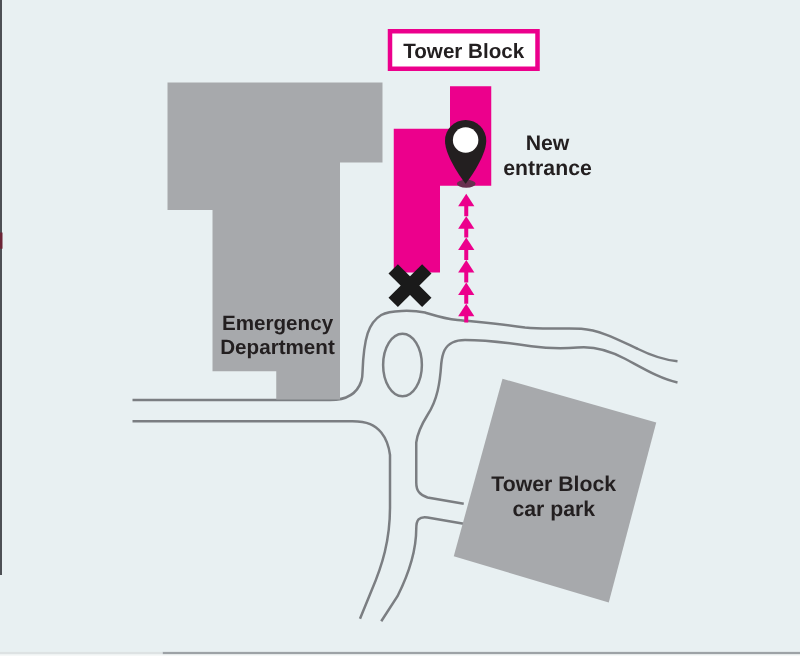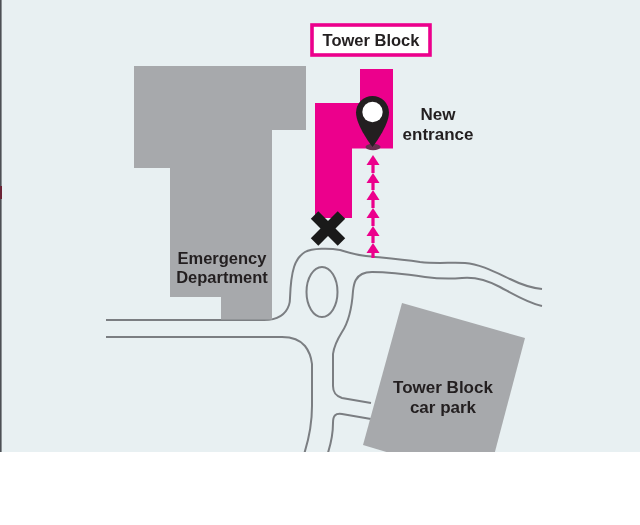--- a/index.html
+++ b/index.html
@@ -1,17 +1,17 @@
 <!DOCTYPE html>
 <html><head>
 <meta charset="utf-8">
 <style>
   html,body{margin:0;padding:0;background:#ffffff;}
   .map-wrap{
-    width:640px;height:452px;position:relative;overflow:hidden;
+    width:640px;height:525px;position:relative;overflow:hidden;
     background:var(--bg,#e8f0f2);
     font-family:"Liberation Sans",sans-serif;
   }
   svg{display:block;}
   .map-label{
     font-family:"Liberation Sans",sans-serif;
     font-weight:bold;
     fill:var(--text,#231f20);
   }
   .building-gray{fill:var(--gray,#a7a9ac);}

